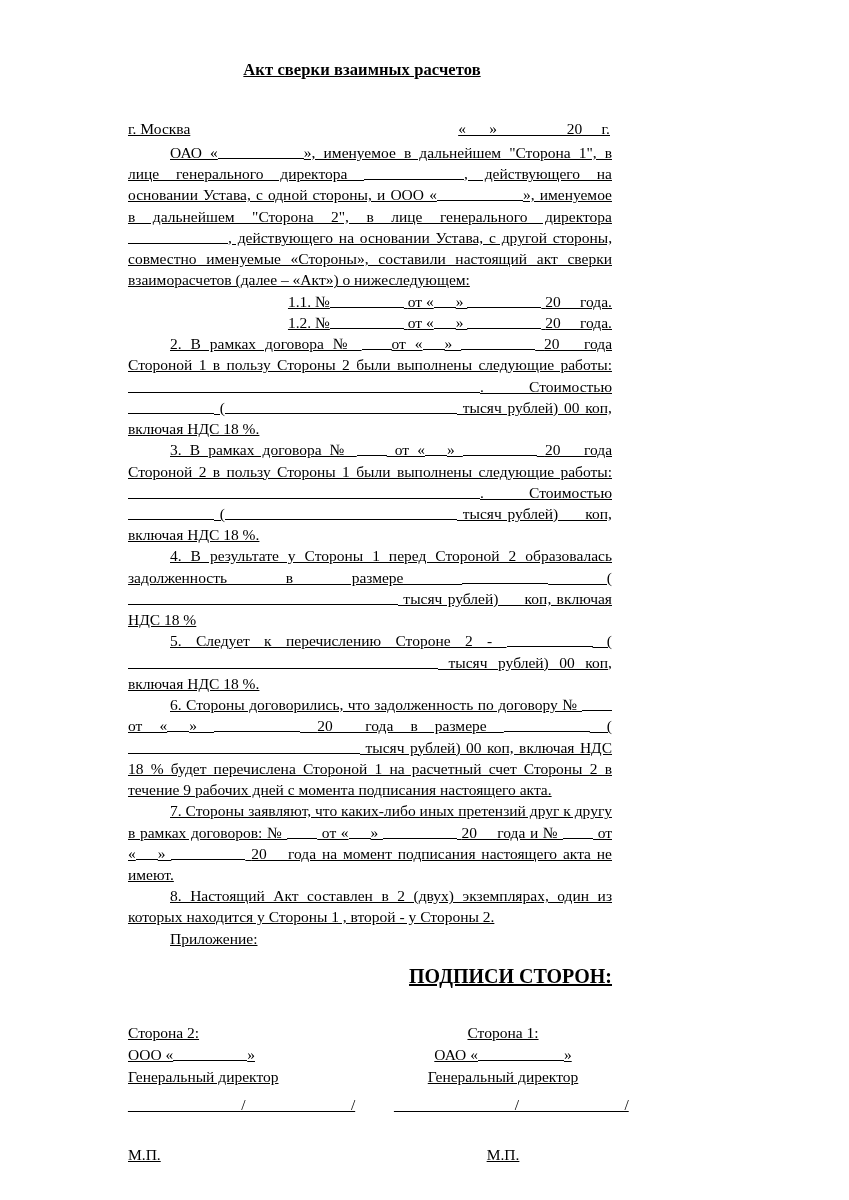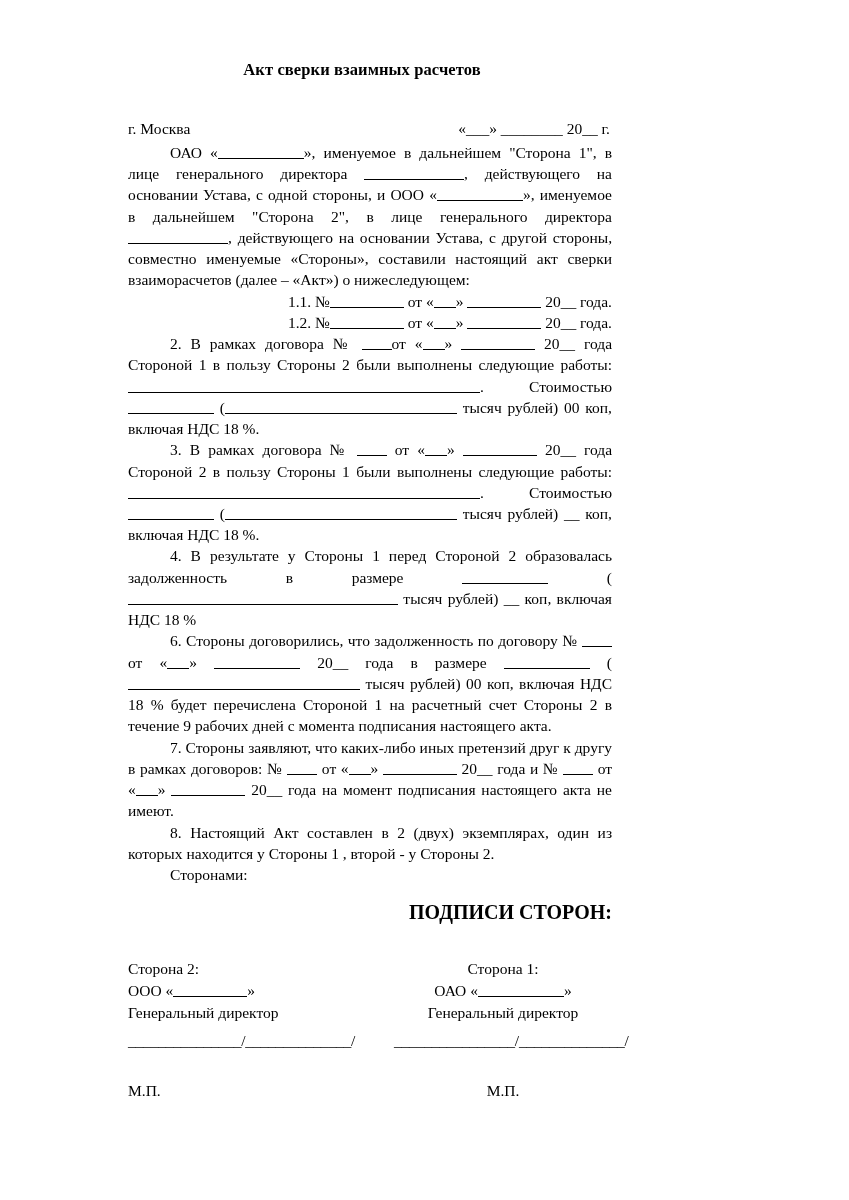--- a/index.html
+++ b/index.html
@@ -14,20 +14,21 @@
     font-family: "Liberation Serif", "DejaVu Serif", serif;
     color: #000000;
     overflow: hidden;
   }
   .page {
     position: relative;
     width: 712px;
     height: 1200px;
     box-sizing: border-box;
     padding: 50px 100px 4px 128px;
+    text-decoration: underline;
   }
   .doc-title {
     text-align: center;
     font-weight: bold;
     font-size: 16.5px;
     letter-spacing: 0.1px;
     margin: 10px 0 0 0;
     padding-right: 16px;
   }
   .city-row {
@@ -122,28 +123,29 @@
   <p class="body-par sub-item"><span>1.1. №</span><span class="u u4"></span> <span>от «</span><span class="u u1"></span><span>» </span><span class="u u4"></span> <span>20__ года.</span></p>
 
   <p class="body-par sub-item"><span>1.2.  №</span><span class="u u4"></span> <span>от «</span><span class="u u1"></span><span>» </span><span class="u u4"></span> <span>20__ года.</span></p>
 
   <p class="body-par"><span>2. В рамках договора № </span><span class="u u2"></span><span>от «</span><span class="u u1"></span><span>» </span><span class="u u4"></span> <span>20__ года Стороной 1 в пользу Стороны 2 были выполнены следующие работы:  </span><span class="u ufill"></span><span>. Стоимостью </span><span class="u u5"></span><span> (</span><span class="u u9"></span><span> тысяч рублей) 00 коп, включая НДС 18 %.</span></p>
 
   <p class="body-par"><span>3. В рамках договора № </span><span class="u u2"></span><span> от «</span><span class="u u1"></span><span>» </span><span class="u u4"></span> <span>20__ года Стороной 2 в пользу Стороны 1 были выполнены следующие работы:  </span><span class="u ufill"></span><span>. Стоимостью </span><span class="u u5"></span><span> (</span><span class="u u9"></span><span> тысяч рублей) __ коп, включая НДС 18 %.</span></p>
 
   <p class="body-par"><span>4. В результате у Стороны 1 перед Стороной 2 образовалась задолженность в размере </span><span class="u u5"></span><span> (</span><span class="u u10"></span><span> тысяч рублей) __ коп, включая НДС 18 %</span></p>
 
+  <p class="body-par"><span>5. Следует к перечислению Стороне 2 -  </span><span class="u u5"></span><span> (</span><span class="u u11"></span><span> тысяч рублей) 00 коп, включая НДС 18 %.</span></p>
 
   <p class="body-par"><span>6. Стороны договорились, что задолженность по договору № </span><span class="u u2"></span><span> от «</span><span class="u u1"></span><span>» </span><span class="u u5"></span> <span>20__ года в размере </span><span class="u u5"></span><span> (</span><span class="u u9"></span><span> тысяч рублей) 00 коп, включая НДС 18 % будет перечислена Стороной 1 на расчетный счет Стороны 2 в течение 9 рабочих дней с момента подписания настоящего акта.</span></p>
 
   <p class="body-par"><span>7. Стороны заявляют, что каких-либо иных претензий друг к другу в рамках договоров: № </span><span class="u u2"></span><span> от «</span><span class="u u1"></span><span>» </span><span class="u u4"></span> <span>20__ года и № </span><span class="u u2"></span><span> от «</span><span class="u u1"></span><span>» </span><span class="u u4"></span> <span>20__ года на момент подписания настоящего акта не имеют.</span></p>
 
   <p class="body-par">8. Настоящий Акт составлен в 2 (двух) экземплярах, один из которых находится у Стороны 1 , второй - у Стороны 2.</p>
 
-  <p class="body-par tight">Сторонами:</p>
+  <p class="body-par tight">Приложение:</p>
 
   <div class="sign-heading">ПОДПИСИ СТОРОН:</div>
 
   <div class="sign-area">
     <div class="sign-col left">
       <div>Сторона 2:</div>
       <div class="nowrap"><span>ООО «</span><span class="u u4"></span><span>»</span></div>
       <div>Генеральный директор</div>
       <div class="sign-line">_______________/______________/</div>
       <div class="mp">М.П.</div>

